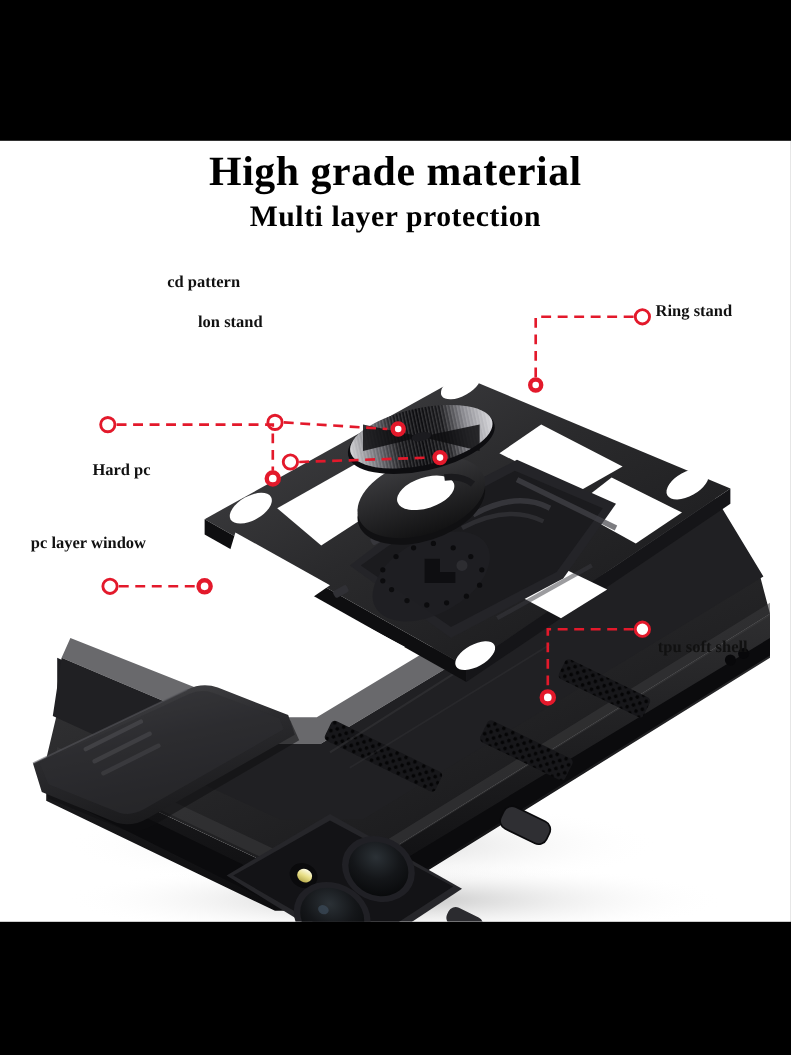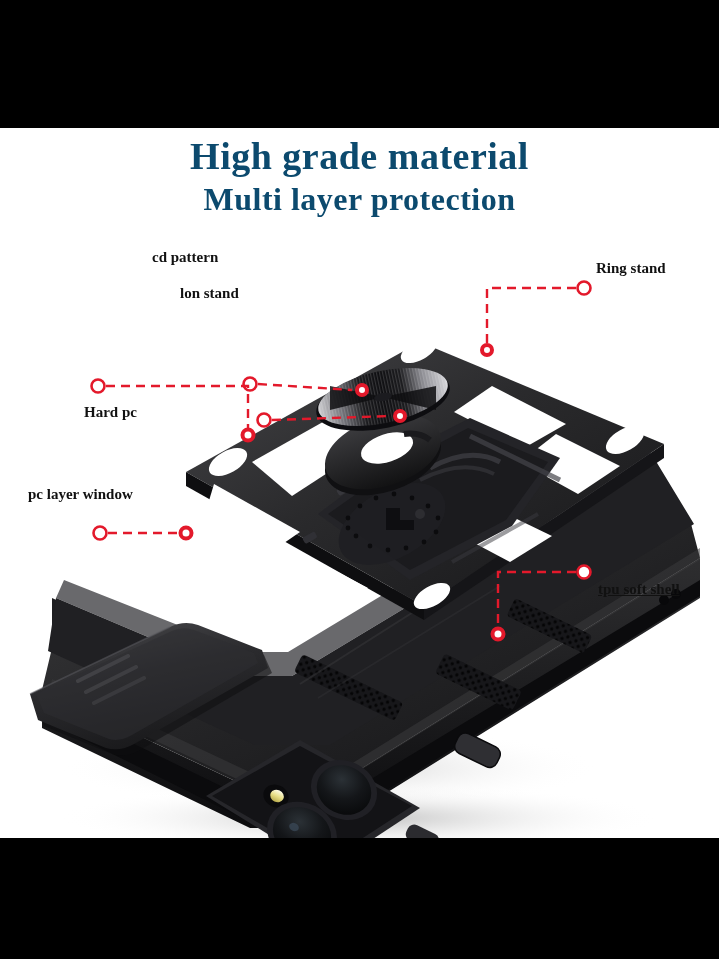--- a/index.html
+++ b/index.html
@@ -2,23 +2,23 @@
 <html><head>
 <meta charset="utf-8">
 <style>
   html,body{margin:0;padding:0;background:#000;}
   body{width:719px;height:959px;overflow:hidden;font-family:"Liberation Serif",serif;}
   #stage{position:relative;width:719px;height:959px;background:#000;}
   #bar-top{position:absolute;left:0;top:0;width:719px;height:128px;background:#000;}
   #bar-bottom{position:absolute;left:0;top:838px;width:719px;height:121px;background:#000;}
   #canvas{position:absolute;left:0;top:128px;width:719px;height:710px;background:#fff;overflow:hidden;}
 
-  .title{position:absolute;width:100%;text-align:center;color:#0c4a6e;font-family:"Liberation Serif",serif;font-weight:bold;}
+  .title{position:absolute;width:100%;text-align:center;color:#000000;font-family:"Liberation Serif",serif;font-weight:bold;}
   #title-main{top:6px;font-size:38px;letter-spacing:.5px;}
-  #title-sub{top:53px;font-size:32px;letter-spacing:.5px;}
+  #title-sub{top:53px;font-size:27px;letter-spacing:.5px;}
 
   .lbl{position:absolute;font-family:"Liberation Serif",serif;font-weight:bold;font-size:15px;color:#111;white-space:nowrap;}
 
   svg#art{position:absolute;left:0;top:0;width:719px;height:710px;}
 
   .dash{stroke:#E3192B;stroke-width:2.4;stroke-dasharray:9 6;fill:none;stroke-linecap:butt;}
   .ring-o{fill:#ffffff;stroke:#E3192B;stroke-width:2.6;}
   .dot-f{fill:#ffffff;stroke:#E3192B;stroke-width:4;}
 </style>
 </head>
@@ -279,19 +279,19 @@
         <circle class="dot-f" cx="186" cy="405" r="5.5"></circle>
 
         <path class="dash" d="M576 444 L498 444 L498 500"></path>
         <circle class="ring-o" cx="584" cy="444" r="6.5"></circle>
         <circle class="dot-f" cx="498" cy="506" r="5.5"></circle>
       </g>
     </svg>
 
     <div class="lbl" style="left:152px;top:121px;">cd pattern</div>
     <div class="lbl" style="left:180px;top:157px;">lon stand</div>
-    <div class="lbl" style="left:596px;top:132px;">Ring stand</div>
-    <div class="lbl" style="left:84px;top:276px;">Hard pc</div>
+    <div class="lbl" style="left:596px;top:147px;">Ring stand</div>
+    <div class="lbl" style="left:84px;top:292px;">Hard pc</div>
     <div class="lbl" style="left:28px;top:358px;">pc layer window</div>
-    <div class="lbl" style="left:598px;top:453px;text-decoration:underline;">tpu soft shell</div>
+    <div class="lbl" style="left:598px;top:453px;">tpu soft shell</div>
 
   </div>
 </div>
 
 </body></html>

